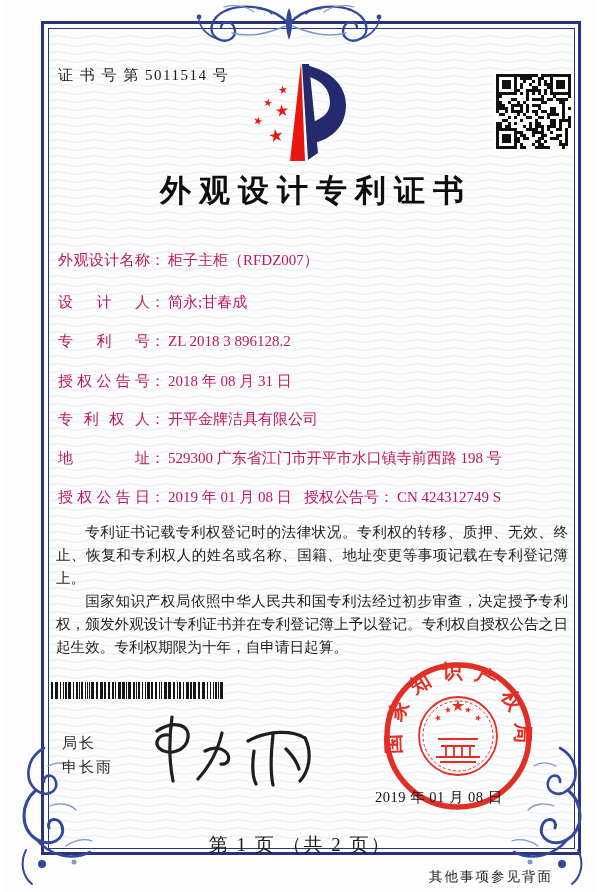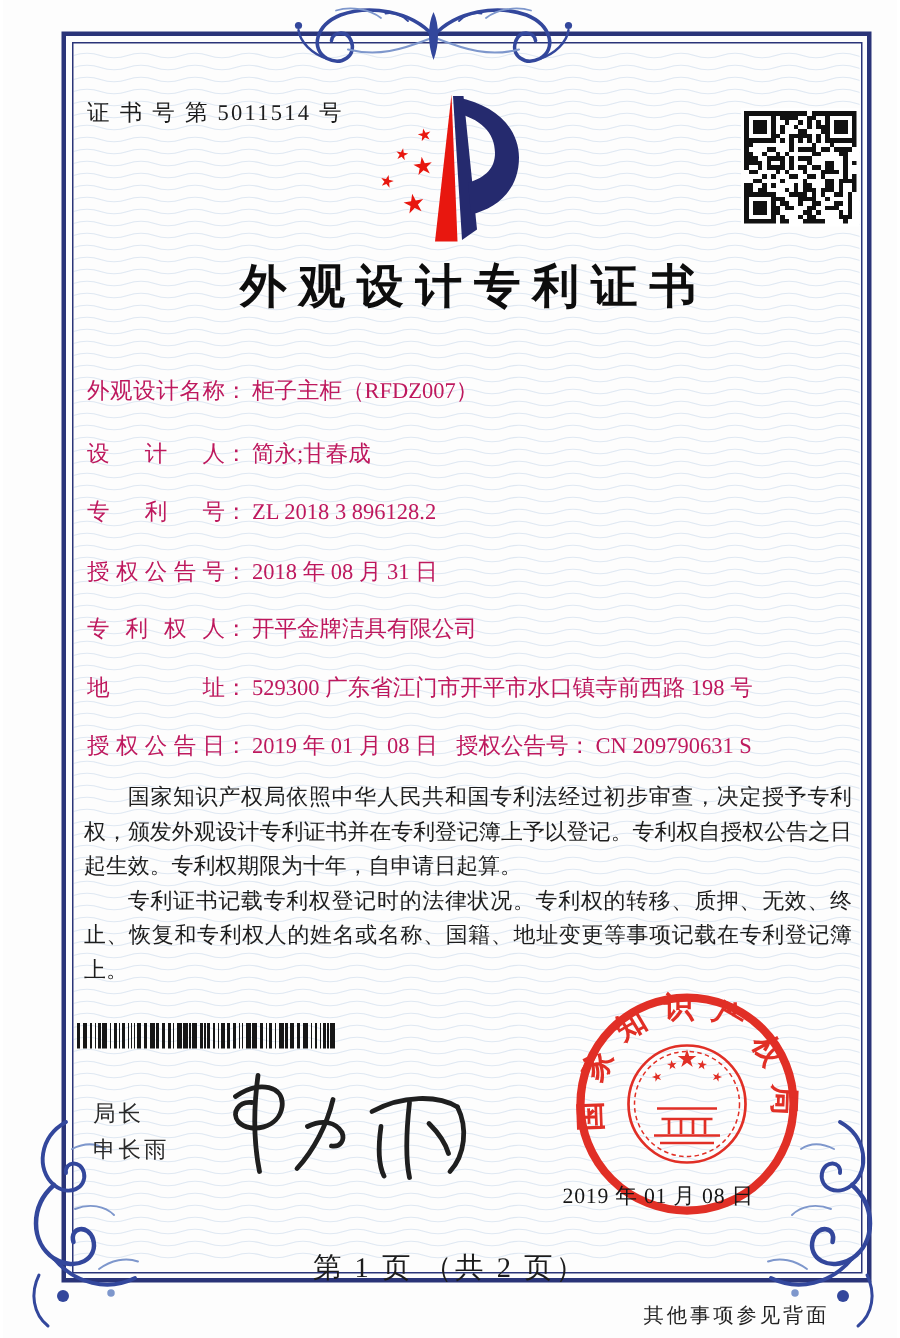--- a/index.html
+++ b/index.html
@@ -354,27 +354,27 @@
   </div>
   <div class="row" style="top:410px">
     <span class="lbl">专利权人</span><span>：</span><span class="val">开平金牌洁具有限公司</span>
   </div>
   <div class="row" style="top:449px">
     <span class="lbl">地址</span><span>：</span><span class="val">529300 广东省江门市开平市水口镇寺前西路 198 号</span>
   </div>
   <div class="row" style="top:488px">
     <span class="lbl">授权公告日</span><span>：</span><span class="val">2019 年 01 月 08 日</span>
     <span class="grant2">
-      <span class="lbl2">授权公告号</span><span>：</span><span class="val">CN 209790631 S</span>
+      <span class="lbl2">授权公告号</span><span>：</span><span class="val">CN 424312749 S</span>
     </span>
   </div>
 
   <div class="bodytext">
+    <p>专利证书记载专利权登记时的法律状况。专利权的转移、质押、无效、终止、恢复和专利权人的姓名或名称、国籍、地址变更等事项记载在专利登记簿上。</p>
     <p>国家知识产权局依照中华人民共和国专利法经过初步审查，决定授予专利权，颁发外观设计专利证书并在专利登记簿上予以登记。专利权自授权公告之日起生效。专利权期限为十年，自申请日起算。</p>
-    <p>专利证书记载专利权登记时的法律状况。专利权的转移、质押、无效、终止、恢复和专利权人的姓名或名称、国籍、地址变更等事项记载在专利登记簿上。</p>
   </div>
 
   <svg id="bcsvg" class="barcode" width="176" height="17" viewBox="0 0 176 17" fill="#161616" shape-rendering="crispEdges">
       <rect x="1" y="0" width="2" height="17"></rect>
       <rect x="5" y="0" width="3" height="17"></rect>
       <rect x="10" y="0" width="1" height="17"></rect>
       <rect x="13" y="0" width="1" height="17"></rect>
       <rect x="15" y="0" width="2" height="17"></rect>
       <rect x="18" y="0" width="3" height="17"></rect>
       <rect x="23" y="0" width="1" height="17"></rect>

